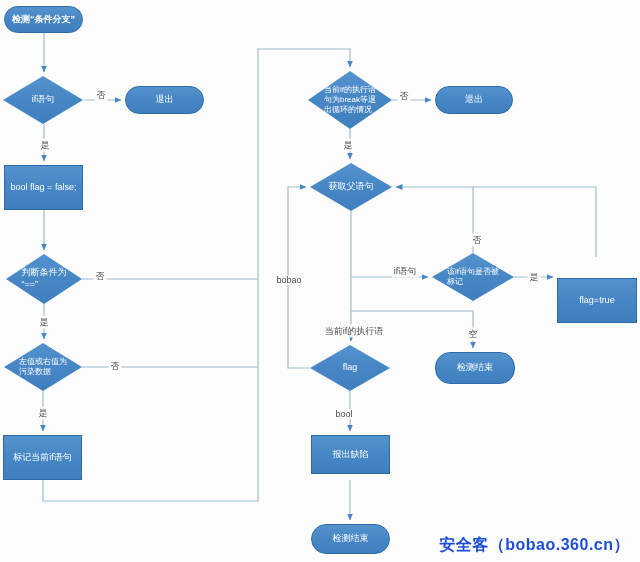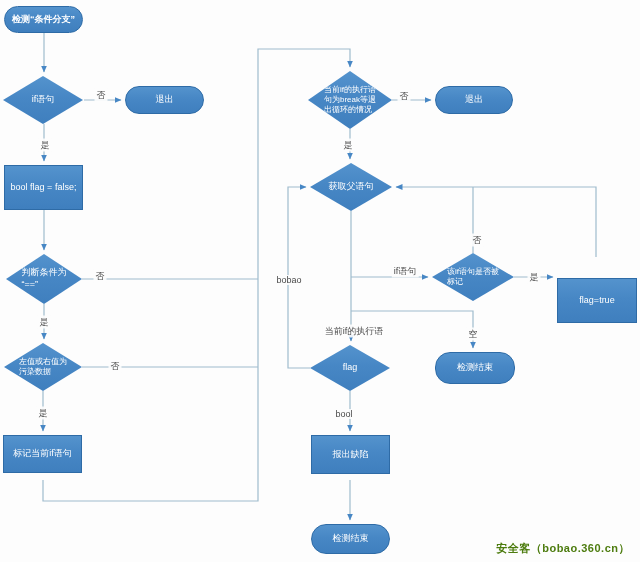--- a/index.html
+++ b/index.html
@@ -50,23 +50,23 @@
     color: var(--edge-label);
     background: rgba(253,253,253,0.9);
     padding: 0 2px;
     white-space: nowrap;
   }
   #watermark {
     position: absolute;
     z-index: 4;
     right: 10px;
     bottom: 6px;
-    font-size: 11px;
+    font-size: 16px;
     font-weight: bold;
-    color: #4d7c0f;
+    color: #1d4ed8;
     letter-spacing: 0.5px;
   }
 </style>
 </head>
 <body>
 
 <div id="canvas">
 
   <svg id="wires" width="640" height="562">
     <defs>
@@ -103,21 +103,21 @@
   <div class="node stadium" style="left:125px; top:86px; width:79px; height:28px;">退出</div>
 
   <div class="node diamond" style="left:6px; top:254px; width:76px; height:50px;">判断条件为
 “==”</div>
 
   <div class="node rect" style="left:4px; top:165px; width:79px; height:45px;">bool flag = false;</div>
 
   <div class="node diamond sm" style="left:4px; top:343px; width:78px; height:48px;">左值或右值为
 污染数据</div>
 
-  <div class="node rect" style="left:3px; top:435px; width:79px; height:38px;">标记当前if语句</div>
+  <div class="node rect" style="left:3px; top:435px; width:79px; height:45px;">标记当前if语句</div>
 
   <div class="node diamond sm" style="left:308px; top:71px; width:84px; height:58px;">当前if的执行语
 句为break等退
 出循环的情况</div>
 
   <div class="node stadium" style="left:435px; top:86px; width:78px; height:28px;">退出</div>
 
   <div class="node diamond" style="left:310px; top:163px; width:82px; height:48px;">获取父语句</div>
 
   <div class="node diamond sm" style="left:432px; top:253px; width:82px; height:48px;">该if语句是否被

